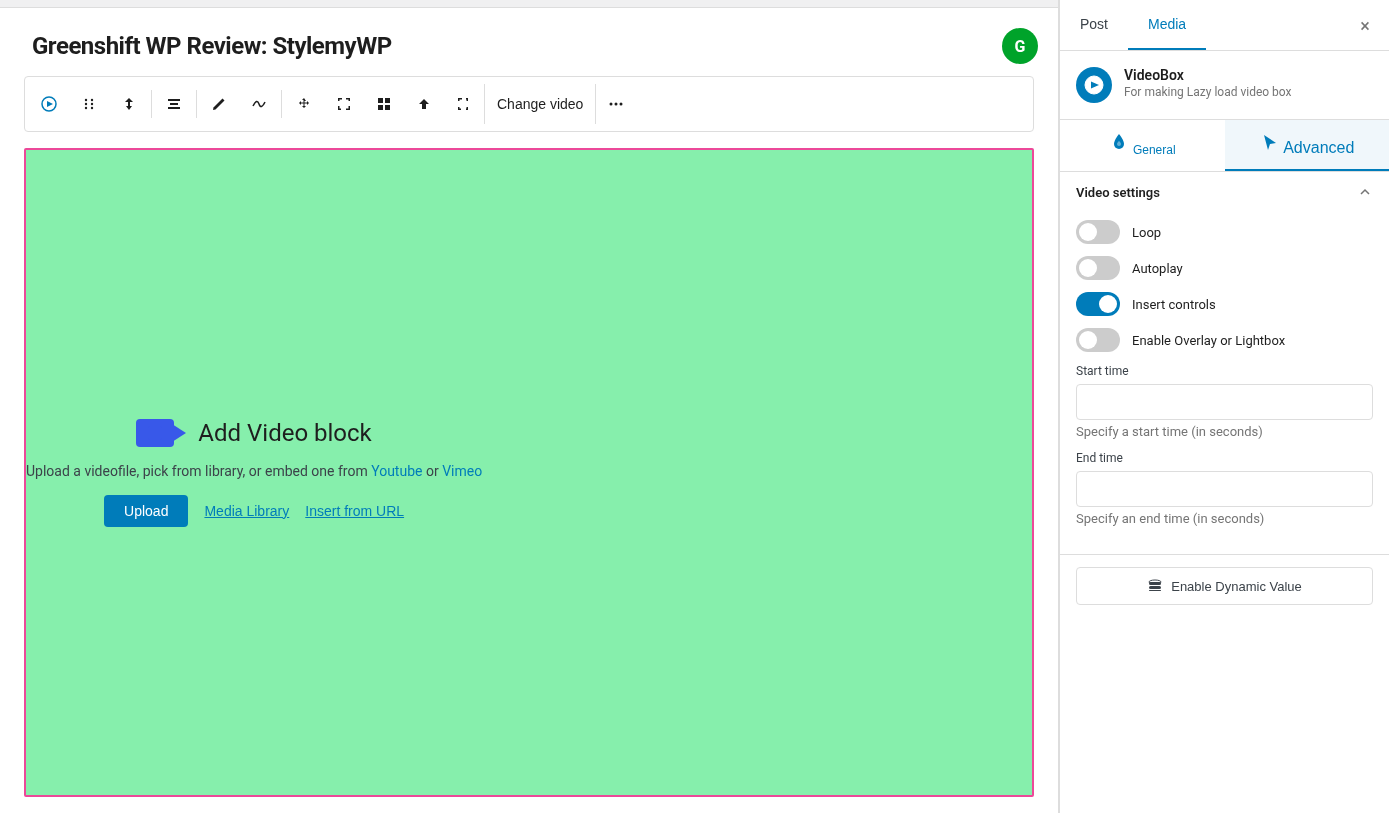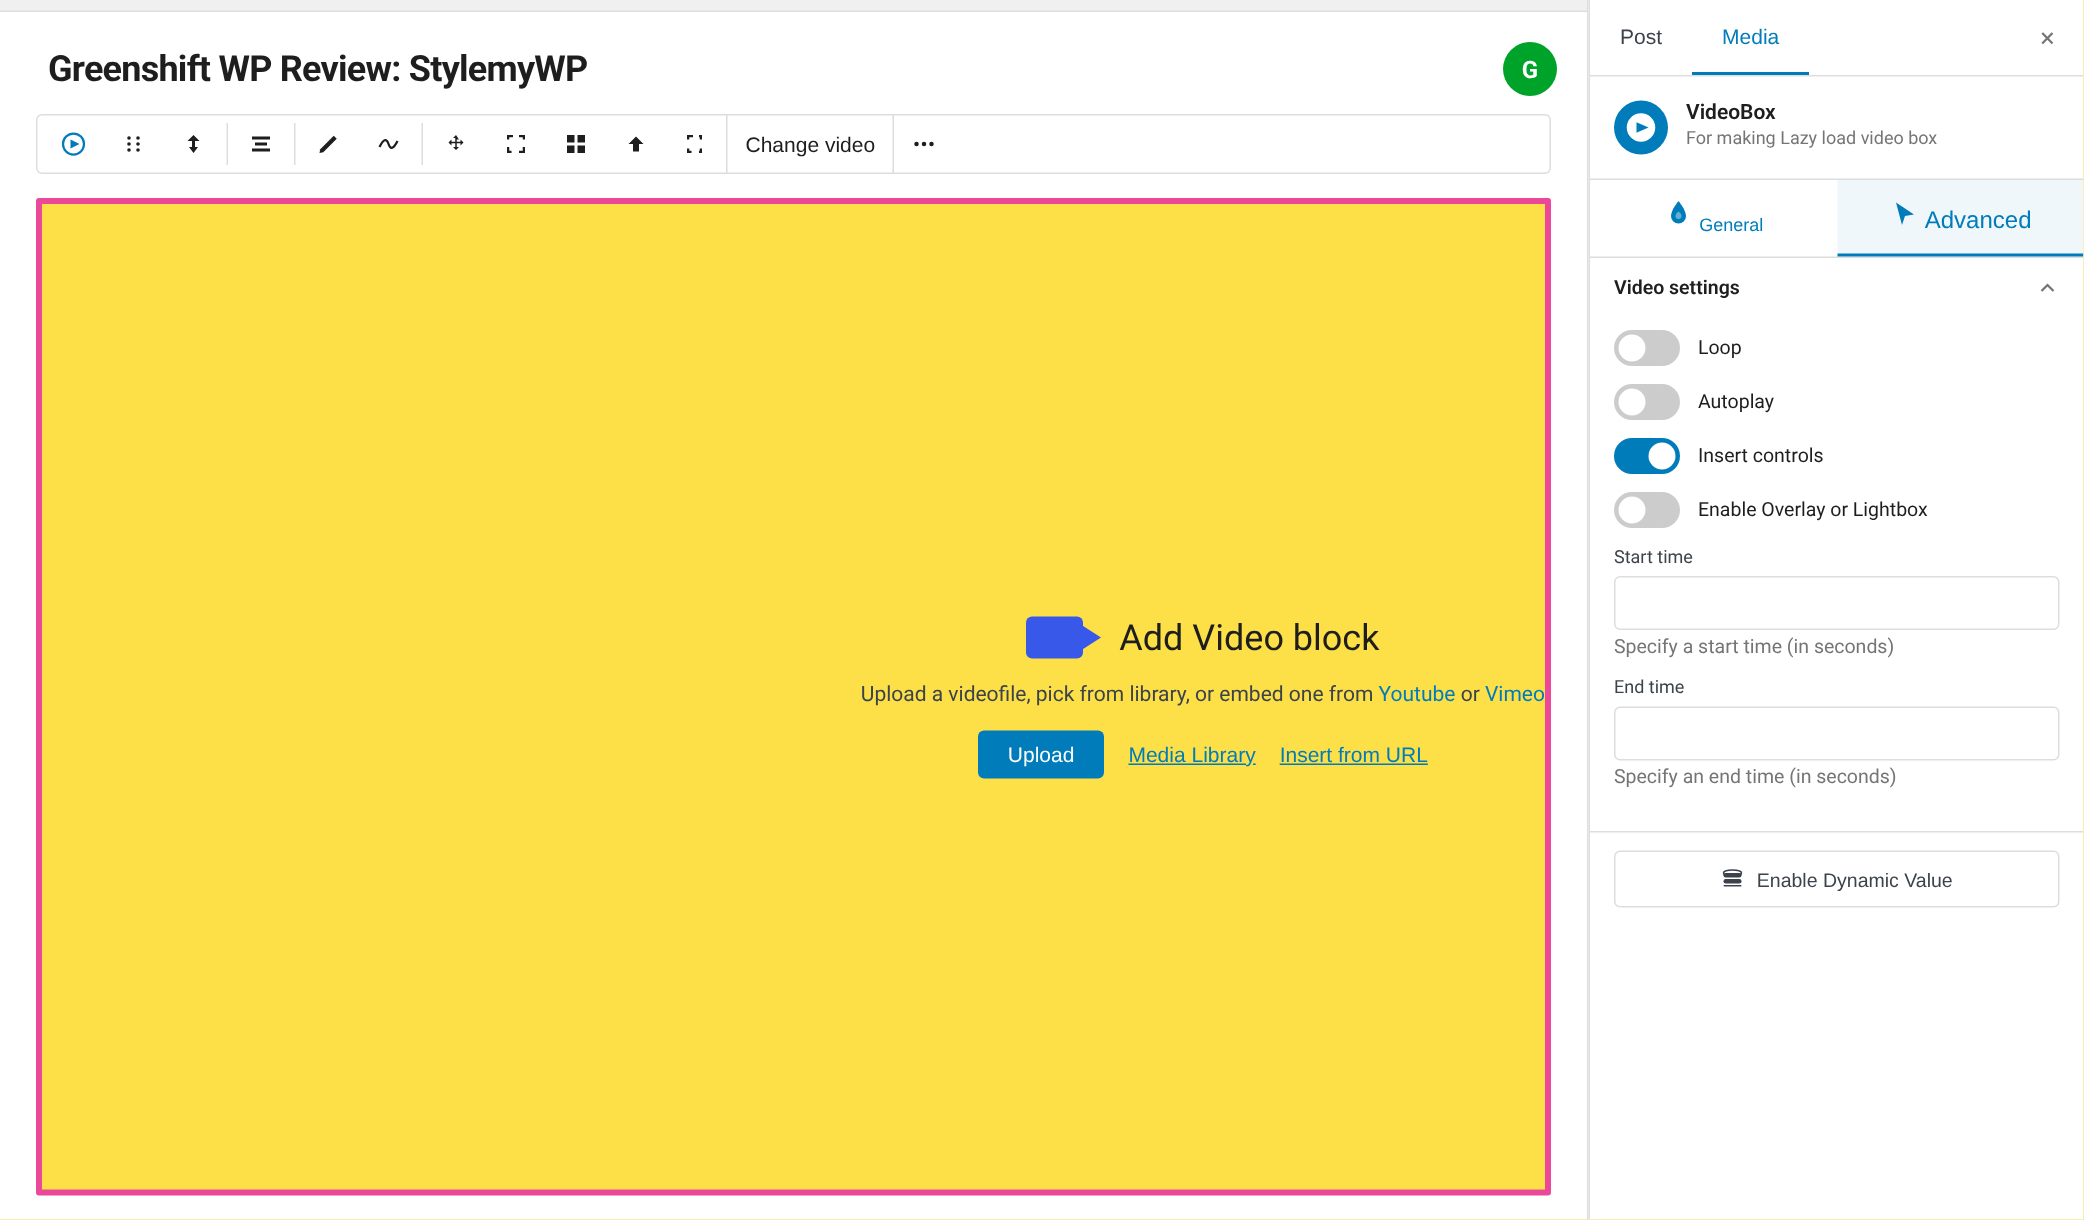--- a/index.html
+++ b/index.html
@@ -30,21 +30,21 @@
     }
 
     
     .block-toolbar {
       display: flex;
       align-items: center;
       border: 1px solid #ddd;
       border-radius: 4px;
       margin: 0 24px;
       background: #fff;
-      height: 40px;
+      height: 56px;
       padding: 0 4px;
       gap: 0;
     }
 
     .toolbar-btn {
       display: flex;
       align-items: center;
       justify-content: center;
       width: 40px;
       height: 40px;
@@ -86,27 +86,27 @@
       display: flex;
       align-items: center;
       justify-content: center;
       border-left: 1px solid #ddd;
       cursor: pointer;
     }
 
     
     .block-content {
       margin: 16px 24px;
-      border: 4px solid #ec4899;
+      border: 2px solid #ec4899;
       border-radius: 2px;
-      background: #fde047;
+      background: #86efac;
       flex: 1;
       display: flex;
       flex-direction: column;
-      align-items: flex-end;
+      align-items: flex-start;
       justify-content: center;
       min-height: 460px;
     }
 
     .video-placeholder {
       display: flex;
       flex-direction: column;
       align-items: center;
       gap: 16px;
     }

